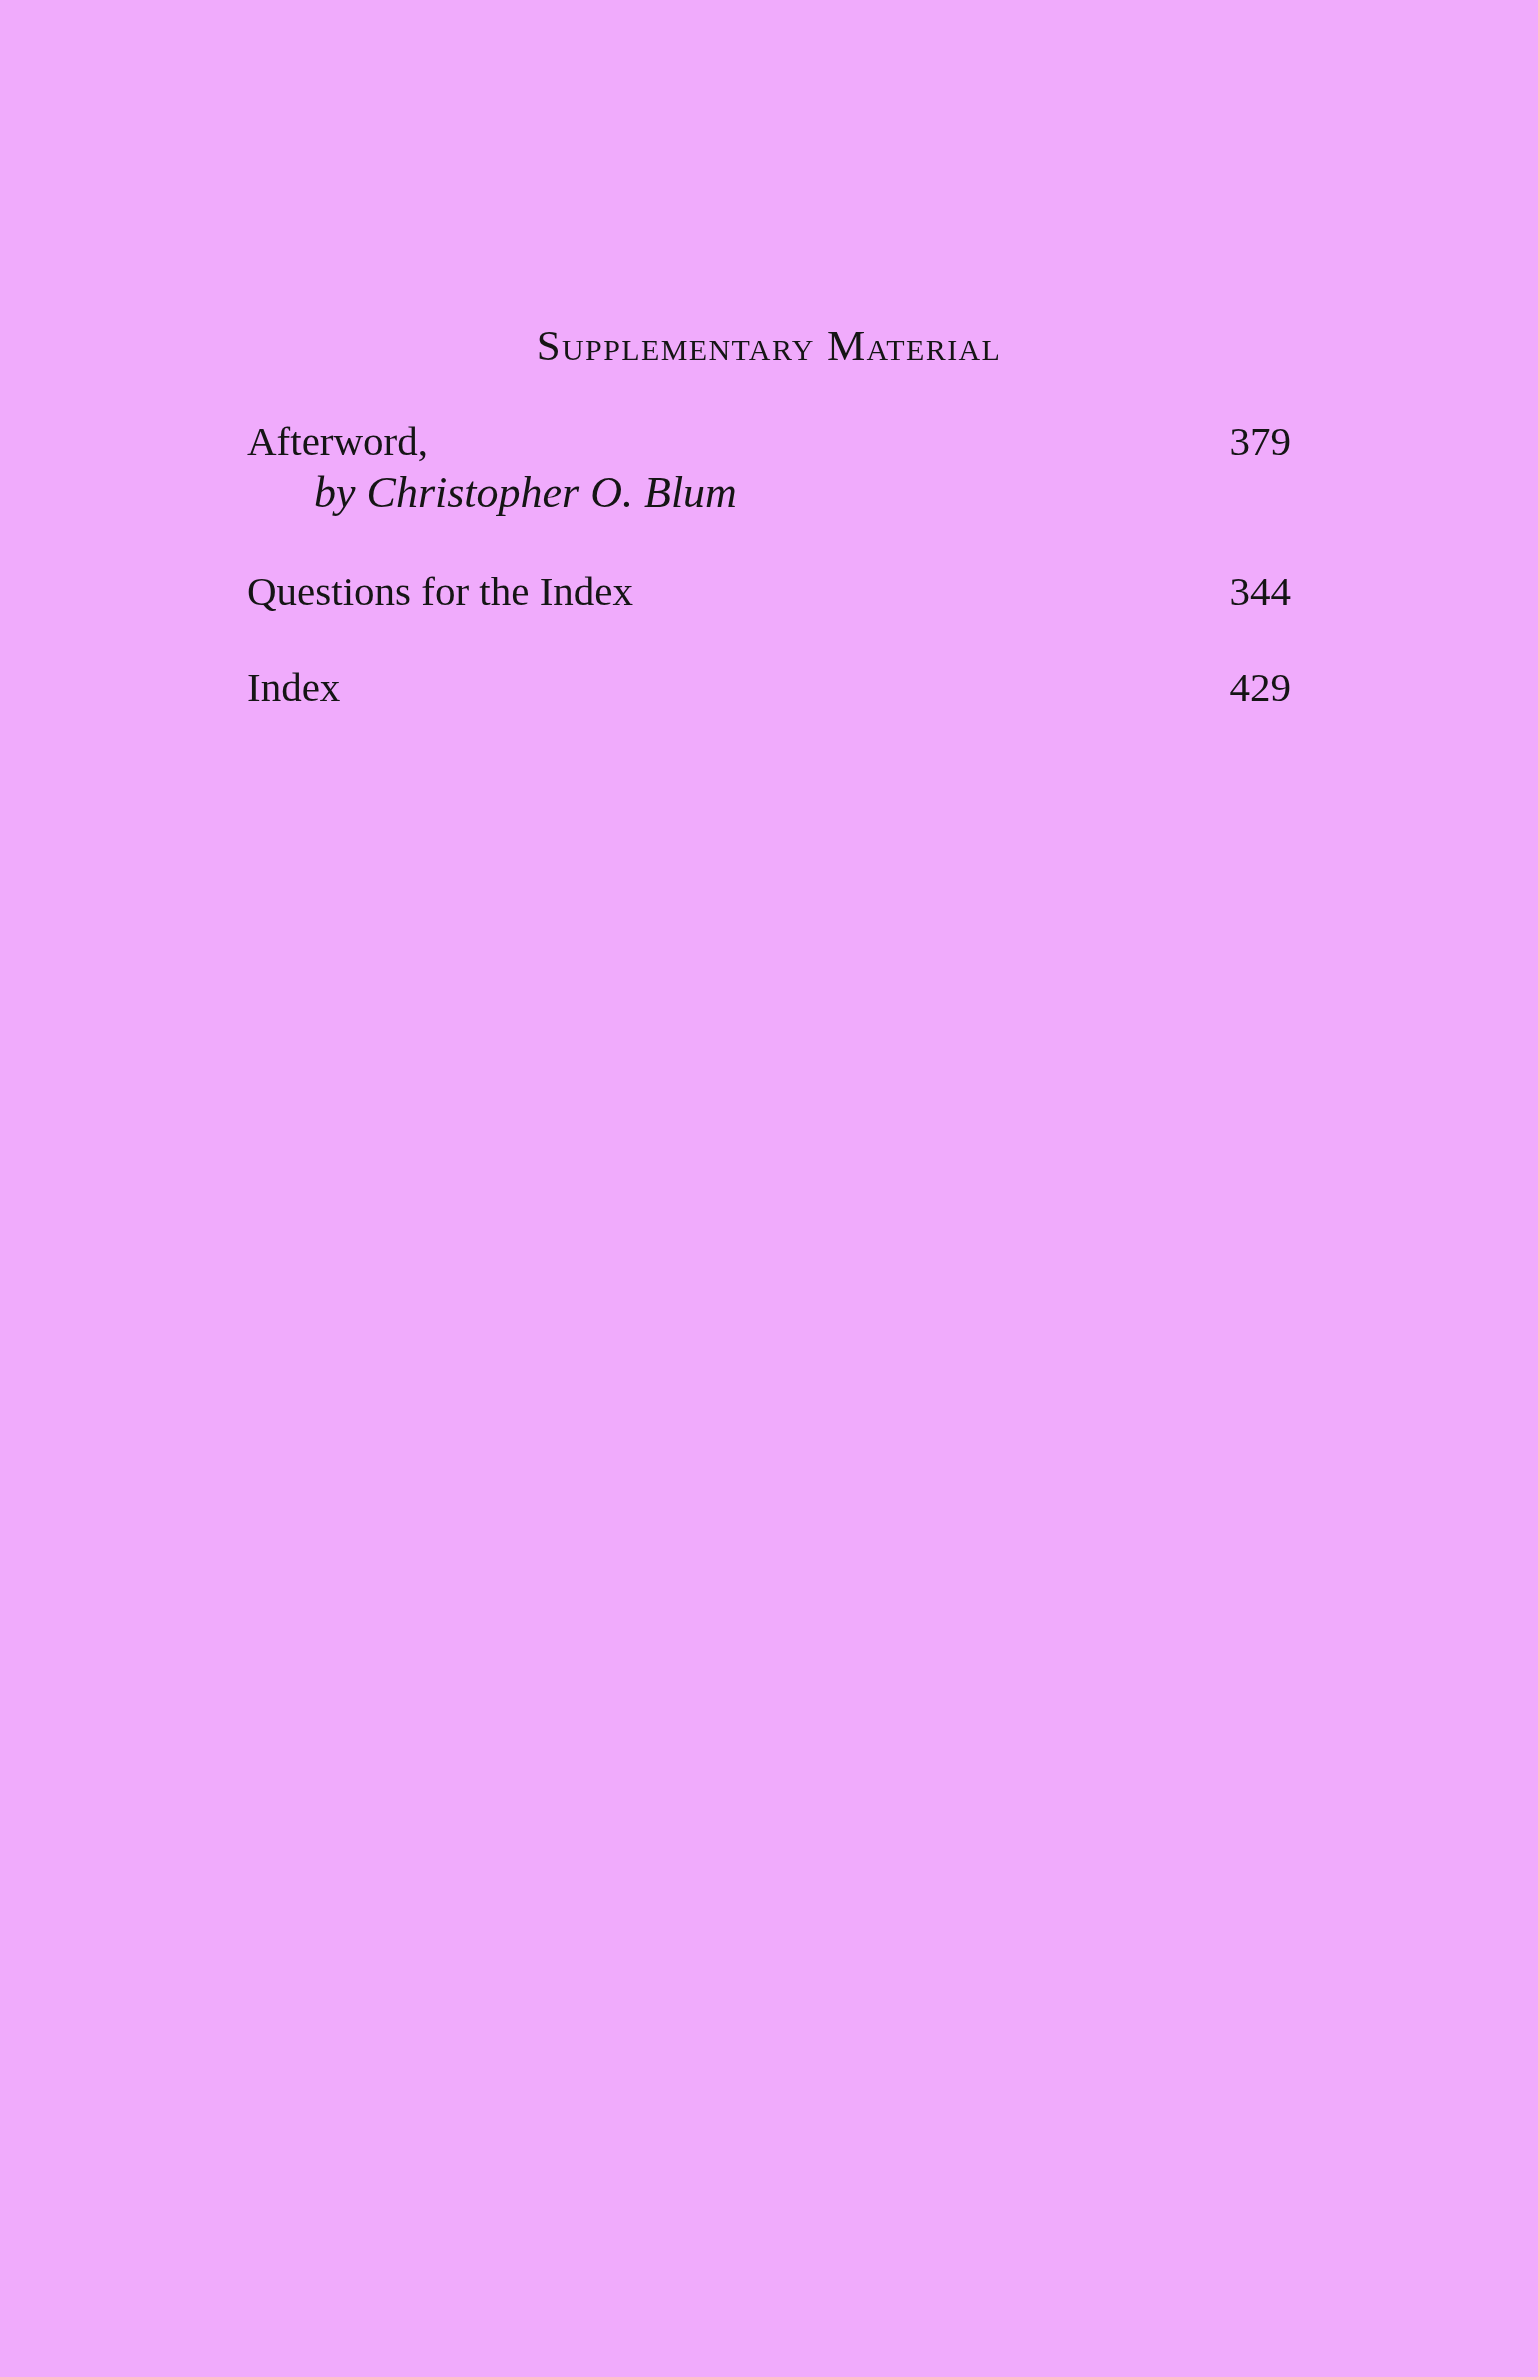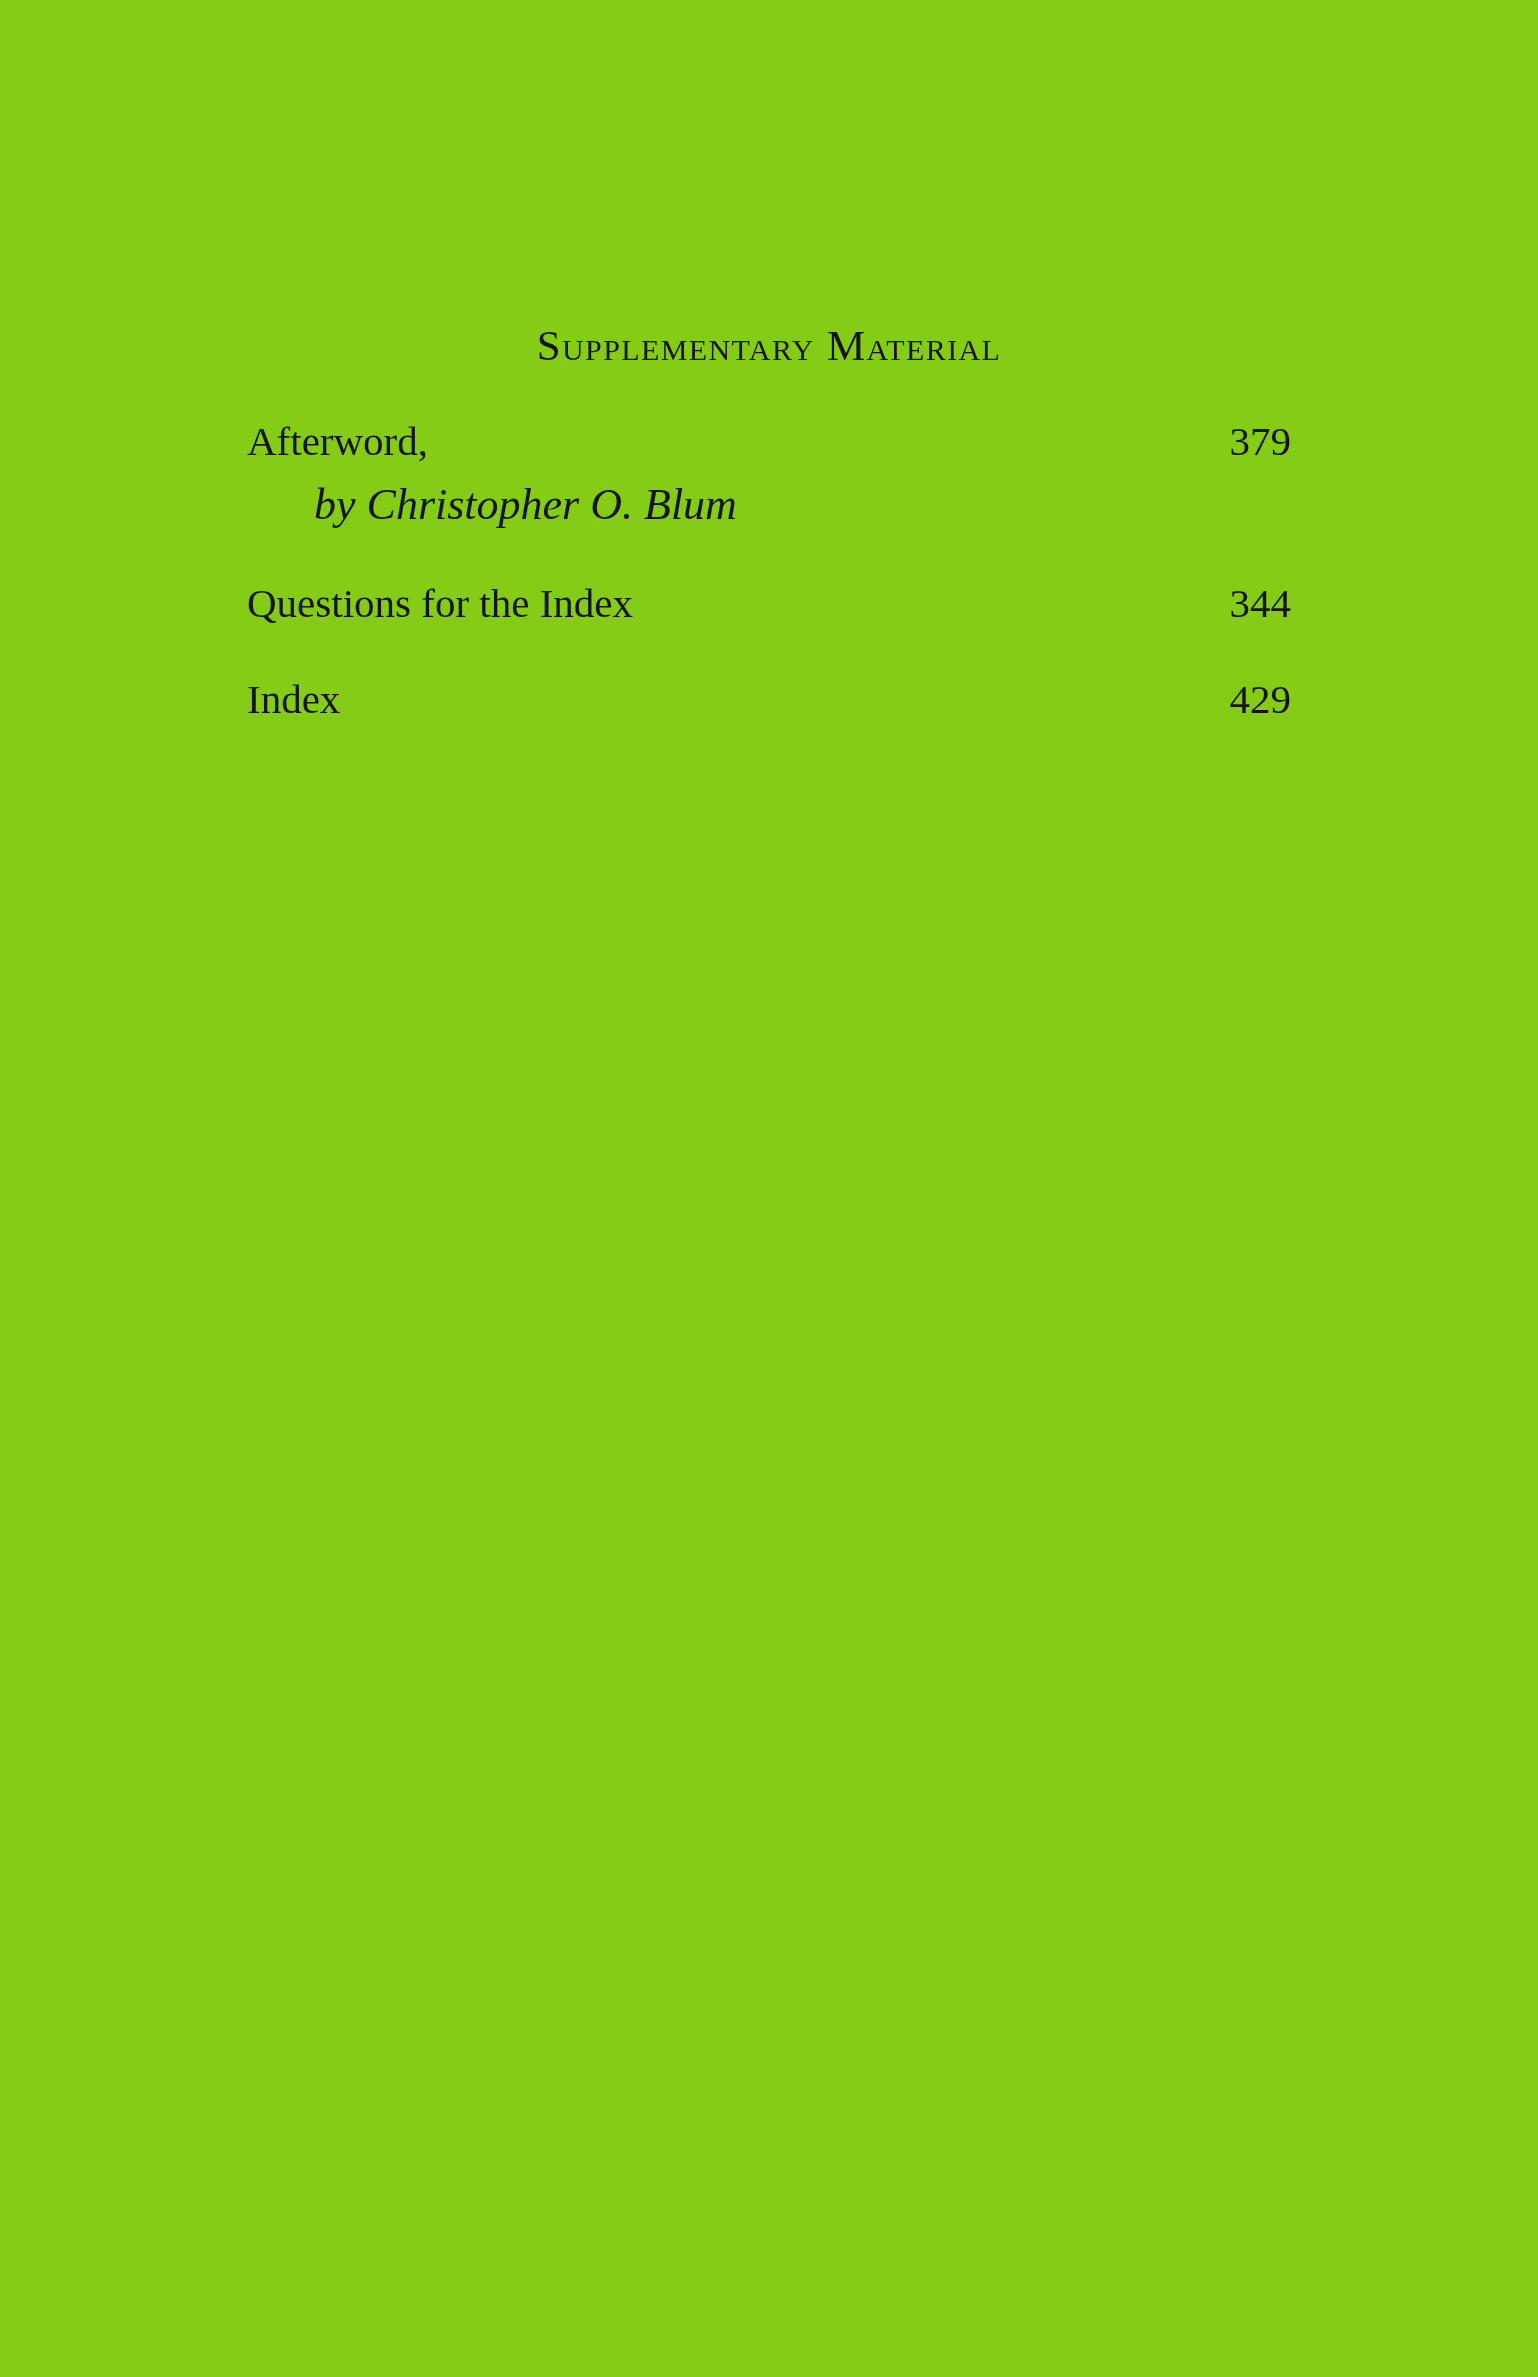--- a/index.html
+++ b/index.html
@@ -1,21 +1,21 @@
 <!DOCTYPE html>
 <html style="font-size:15px"><head>
 <meta charset="utf-8">
 <style>
   * { margin: 0; padding: 0; box-sizing: border-box; }
   html, body { background: #e8e8e8; }
   .page {
     position: relative;
     width: 1538px;
     height: 2377px;
-    background: #84cc16;
+    background: #f0abfc;
     color: #151515;
     font-family: "Liberation Serif", "DejaVu Serif", serif;
     overflow: hidden;
   }
   .content {
     padding: 322px 247px 0 247px;
   }
   .toc-title {
     text-align: center;
     font-size: 43px;
@@ -26,21 +26,21 @@
     font-weight: 400;
   }
   .toc-row {
     display: flex;
     justify-content: space-between;
     align-items: baseline;
     font-size: 41px;
     line-height: 47px;
   }
   .toc-row.spaced { margin-bottom: 49px; }
-  .toc-row.first-of-group { margin-bottom: 16px; }
+  .toc-row.first-of-group { margin-bottom: 4px; }
   .toc-label { white-space: nowrap; }
   .toc-page {
     white-space: nowrap;
     text-align: right;
   }
   .toc-byline {
     font-size: 44px;
     line-height: 47px;
     font-style: italic;
     margin-left: 67px;

